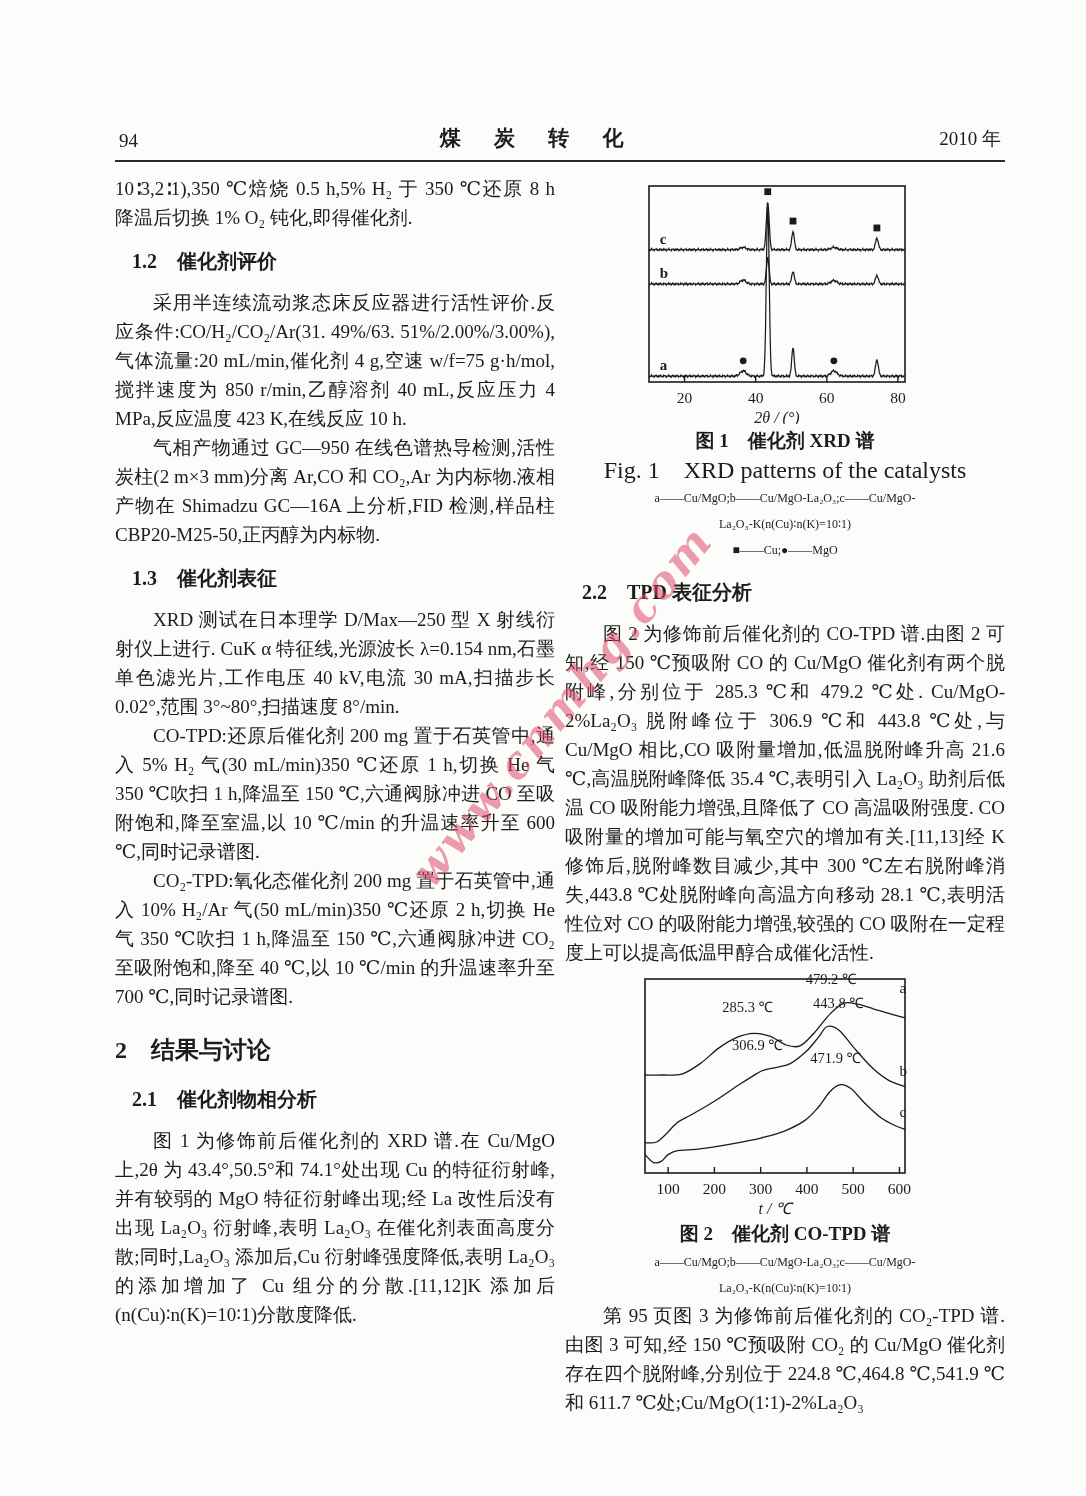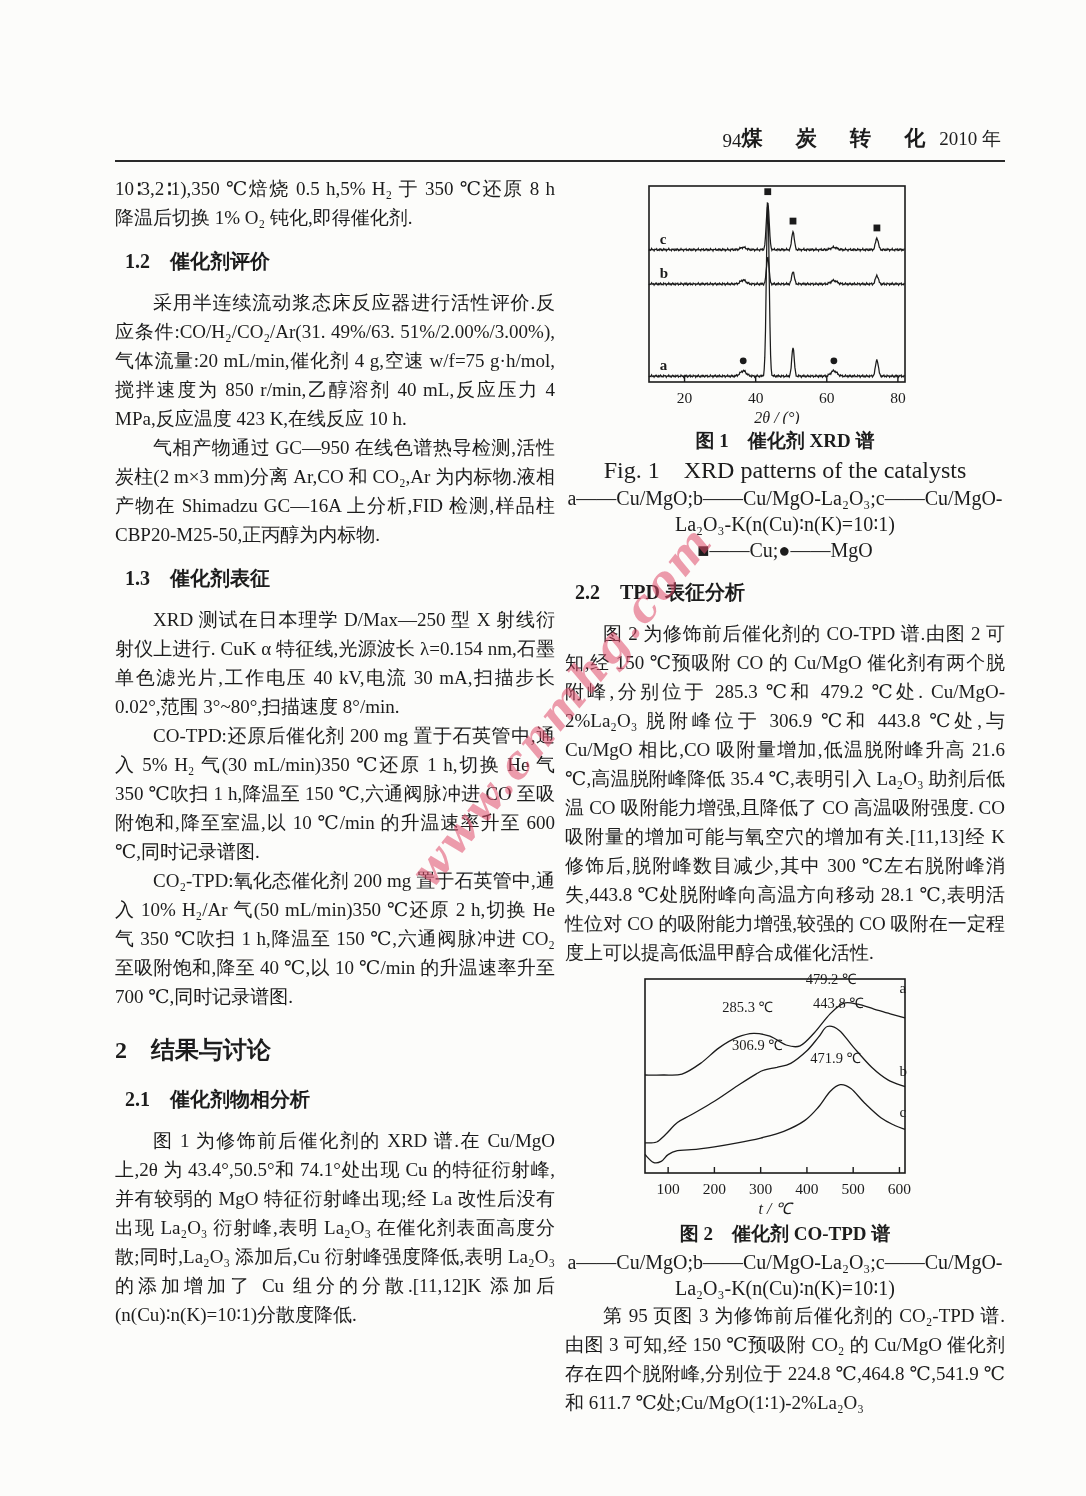--- a/index.html
+++ b/index.html
@@ -3,36 +3,36 @@
 <meta charset="utf-8">
 <style>
   html,body{margin:0;padding:0;}
   body{
     width:1086px;height:1496px;position:relative;overflow:hidden;
     background:#fcfcfa;color:#1c1c1c;
     font-family:"Liberation Serif","DejaVu Serif",serif;
   }
   .page{position:absolute;inset:0;}
   .content{position:absolute;left:115px;top:124px;width:890px;}
-  .page-header{display:flex;justify-content:flex-end;align-items:flex-end;
+  .page-header{display:flex;justify-content:space-between;align-items:flex-end;
     font-size:19px;padding:0 4px 8px 4px;}
   .journal-title{font-size:21px;font-weight:bold;letter-spacing:14px;}
   .header-rule{border-top:2px solid #2a2a2a;margin-bottom:12px;}
   .columns{display:flex;gap:10px;}
   .col{width:440px;font-size:19px;line-height:29px;text-align:justify;}
   .col p{margin:0;text-indent:2em;}
   .col p.noindent{text-indent:0;}
   h2.sec{font-size:24px;font-weight:bold;margin:24px 0 20px 0;line-height:30px;text-indent:0;}
-  h3.subsec{font-size:20px;font-weight:bold;margin:15px 0 12px 10px;line-height:29px;text-indent:0;}
+  h3.subsec{font-size:20px;font-weight:bold;margin:15px 0 12px 17px;line-height:29px;text-indent:0;}
   figure{margin:0;padding:0;}
   figure svg{display:block;margin:0 auto;}
   figcaption{text-align:center;}
   .cap-cn{font-size:19px;font-weight:bold;line-height:30px;margin-top:2px;}
   .cap-en{font-size:24px;line-height:29px;}
-  .cap-legend{font-size:20px;line-height:26px;}
+  .cap-legend{font-size:12px;line-height:26px;}
   .watermark{
     position:absolute;left:365px;top:700px;width:380px;height:90px;
     transform:rotate(-51deg);
     font-family:"DejaVu Serif",serif;font-style:italic;font-weight:bold;
     font-size:44px;color:rgba(223,75,105,0.55);letter-spacing:3px;
     text-align:center;pointer-events:none;white-space:nowrap;
   }
 </style>
 </head>
 <body>

